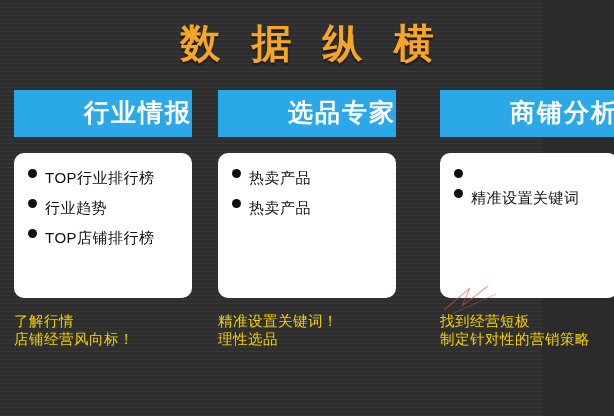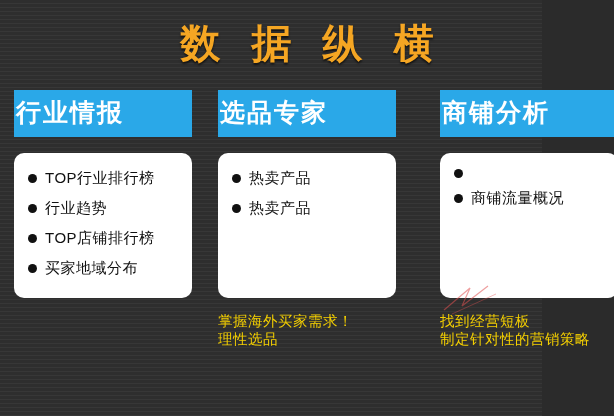--- a/index.html
+++ b/index.html
@@ -50,39 +50,38 @@
   #col-0 { left: 14px; }
   #col-1 { left: 218px; }
   #col-2 { left: 422px; padding-left: 18px; }
 
   .col-header {
     display: block;
     background: #2aa8e8;
     color: #ffffff;
     font-size: 25px;
     font-weight: bold;
-    text-align: left;
+    text-align: right;
     padding: 6px 0 8px 0;
     letter-spacing: 2px;
     text-indent: 2px;
     box-sizing: border-box;
     width: 178px;
   }
   .card {
     margin-top: 16px;
     background: #ffffff;
     border-radius: 10px;
     width: 178px;
     height: 145px;
     box-sizing: border-box;
     padding: 16px 10px 10px 14px;
   }
   .bullet-row {
     display: flex;
-    align-items: center;
     margin-bottom: 11px;
   }
   .dot {
     width: 9px;
     height: 9px;
     border-radius: 50%;
     background: #111111;
     flex: 0 0 auto;
     margin-right: 8px;
   }
@@ -126,54 +125,54 @@
         <span class="bullet-text">TOP行业排行榜</span>
       </div>
       <div class="bullet-row">
         <span class="dot"></span>
         <span class="bullet-text">行业趋势</span>
       </div>
       <div class="bullet-row">
         <span class="dot"></span>
         <span class="bullet-text">TOP店铺排行榜</span>
       </div>
-      <div class="bullet-row">
-        <span class="dot"></span>
-        <span class="bullet-text">买家地域分布</span>
-      </div>
+    </div>
+    <div class="footer">
+      <div class="footer-line">了解行情</div>
+      <div class="footer-line">店铺经营风向标！</div>
     </div>
   </div>
 
   <div class="column" id="col-1">
     <div class="col-header">选品专家</div>
     <div class="card">
       <div class="bullet-row">
         <span class="dot"></span>
         <span class="bullet-text">热卖产品</span>
       </div>
       <div class="bullet-row">
         <span class="dot"></span>
         <span class="bullet-text">热卖产品</span>
       </div>
     </div>
     <div class="footer">
-      <div class="footer-line">掌握海外买家需求！</div>
+      <div class="footer-line">精准设置关键词！</div>
       <div class="footer-line">理性选品</div>
     </div>
   </div>
 
   <div class="column" id="col-2">
     <div class="col-header">商铺分析</div>
     <div class="card">
       <div class="bullet-row">
         <span class="dot"></span>
       </div>
       <div class="bullet-row">
         <span class="dot"></span>
-        <span class="bullet-text">商铺流量概况</span>
+        <span class="bullet-text">精准设置关键词</span>
       </div>
     </div>
     <div class="footer">
       <div class="footer-line">找到经营短板</div>
       <div class="footer-line">制定针对性的营销策略</div>
     </div>
   </div>
 
   <svg class="scribble" style="left:440px; top:280px;" width="70" height="40" viewBox="0 0 70 40">
     <path d="M4 30 L30 8 L22 26 L48 6" stroke="#e05050" stroke-width="1.2" fill="none" opacity="0.55"></path>

